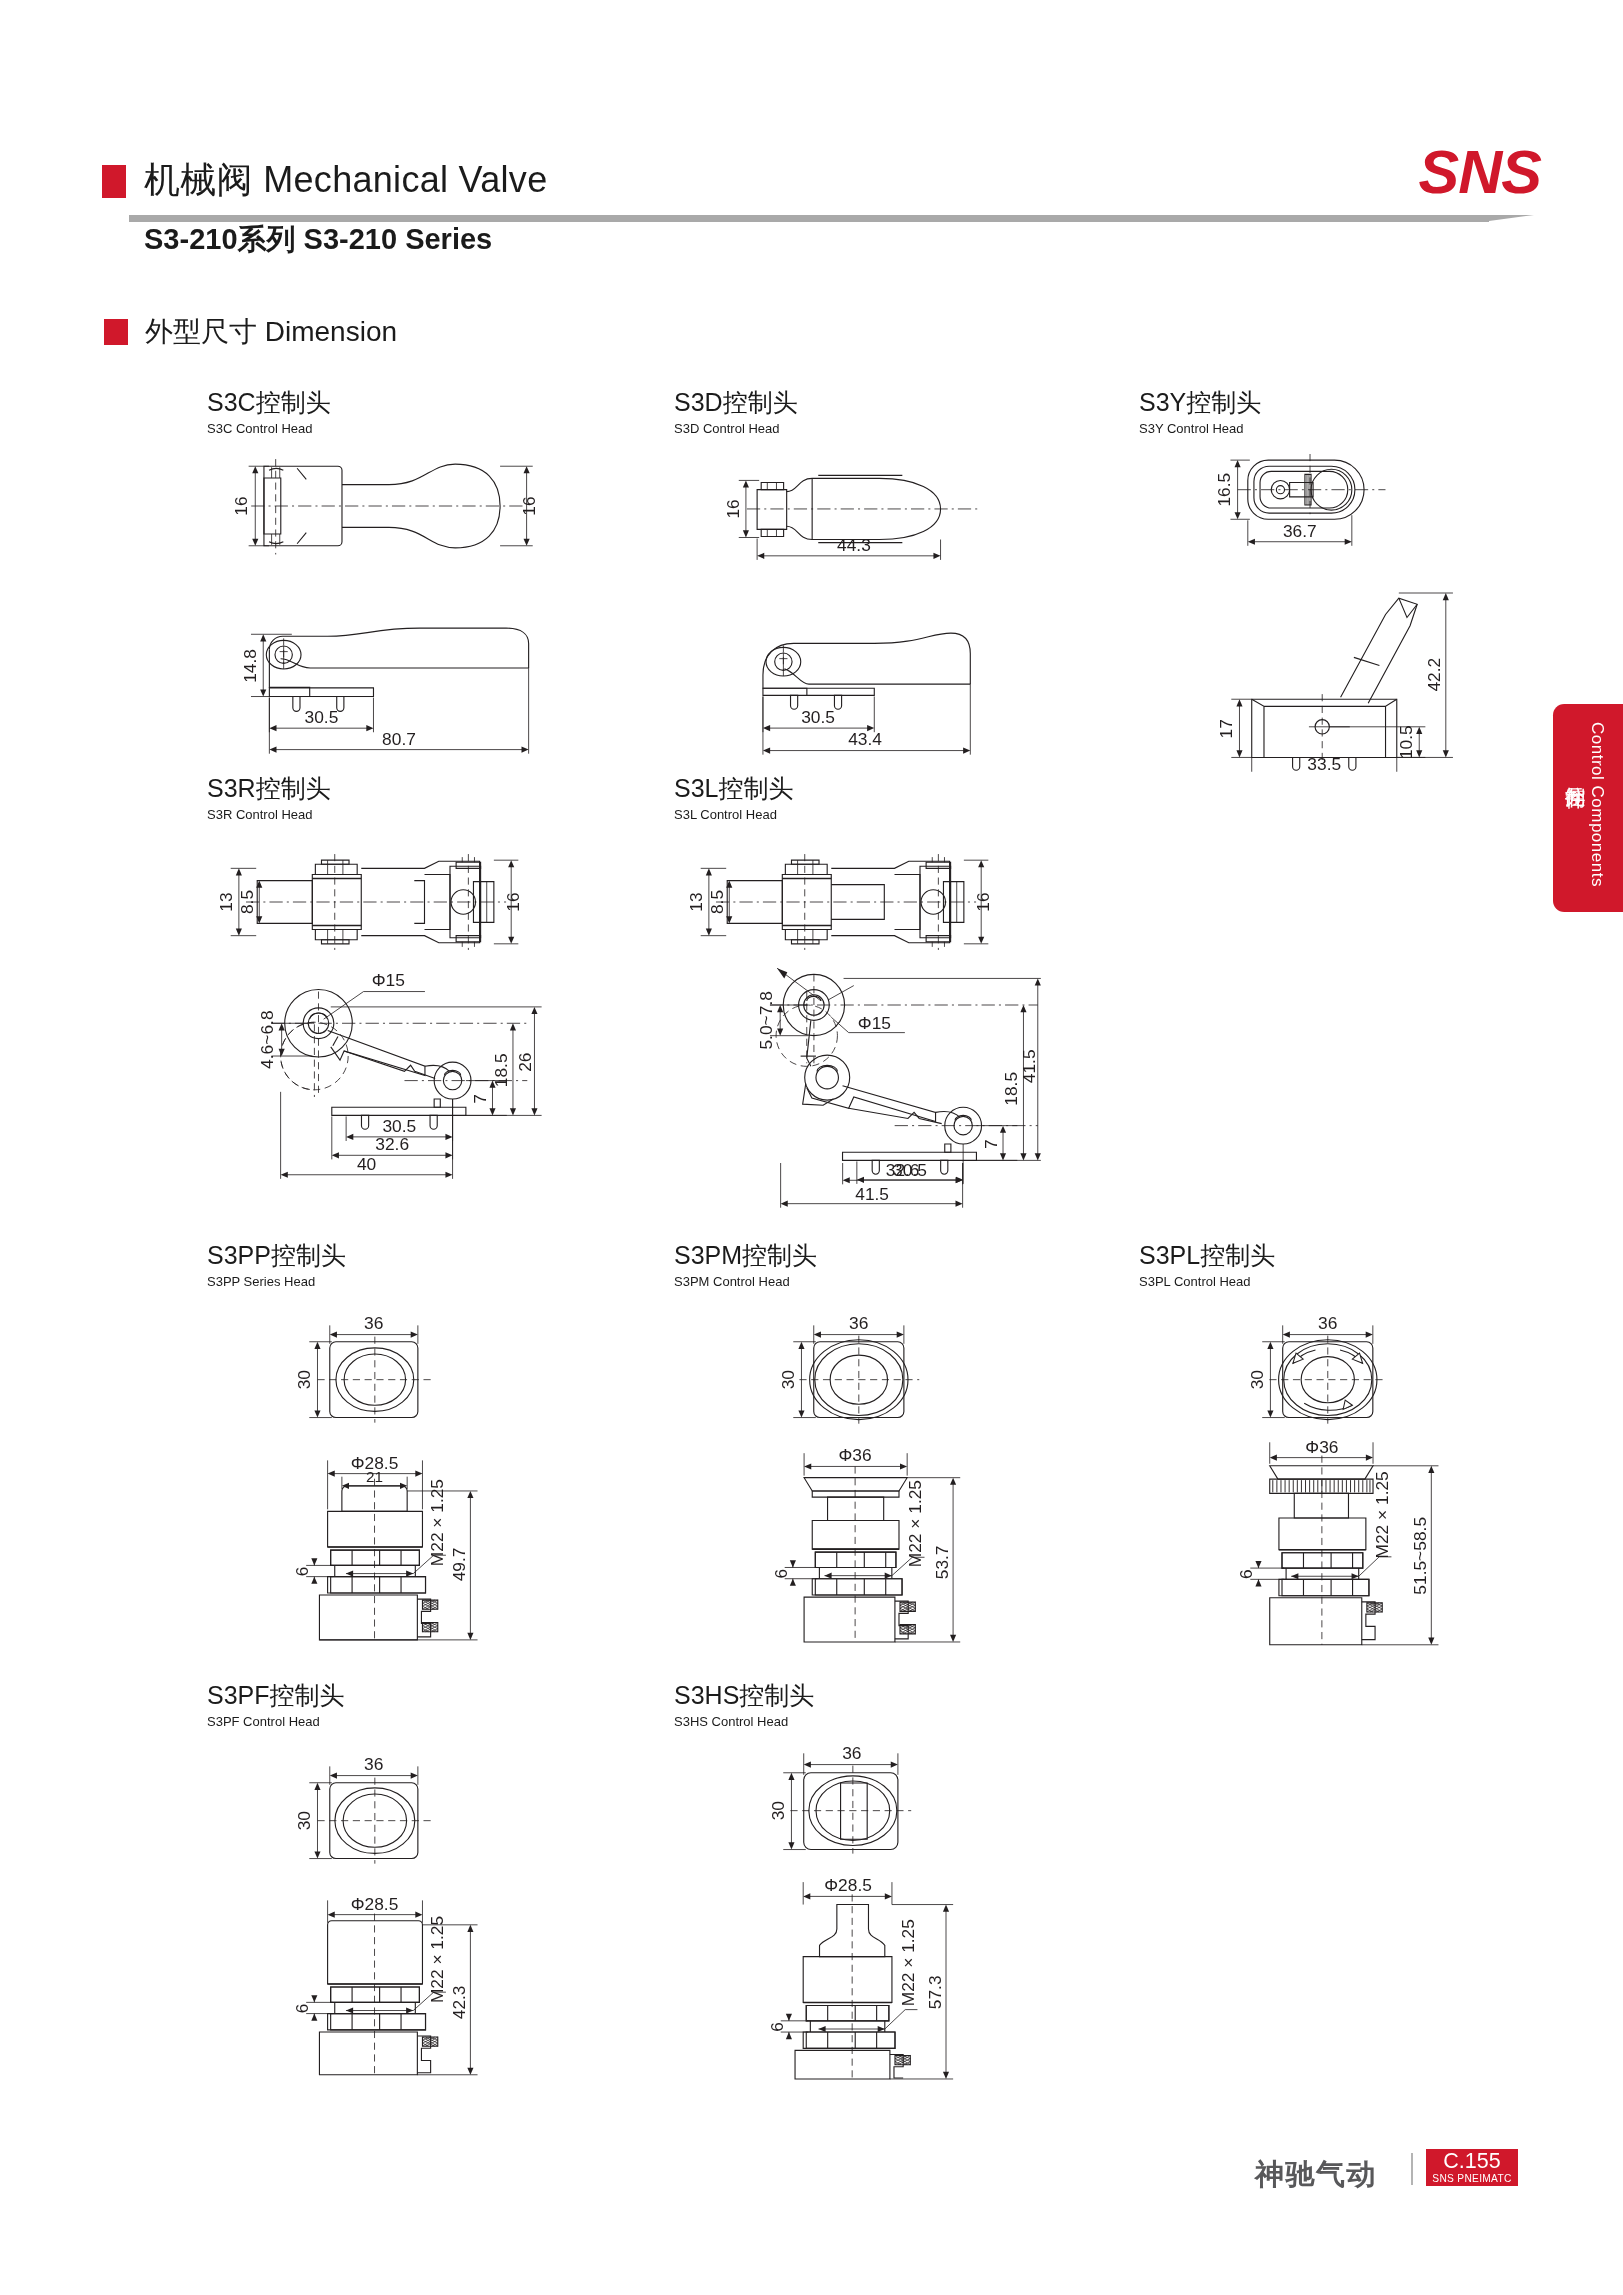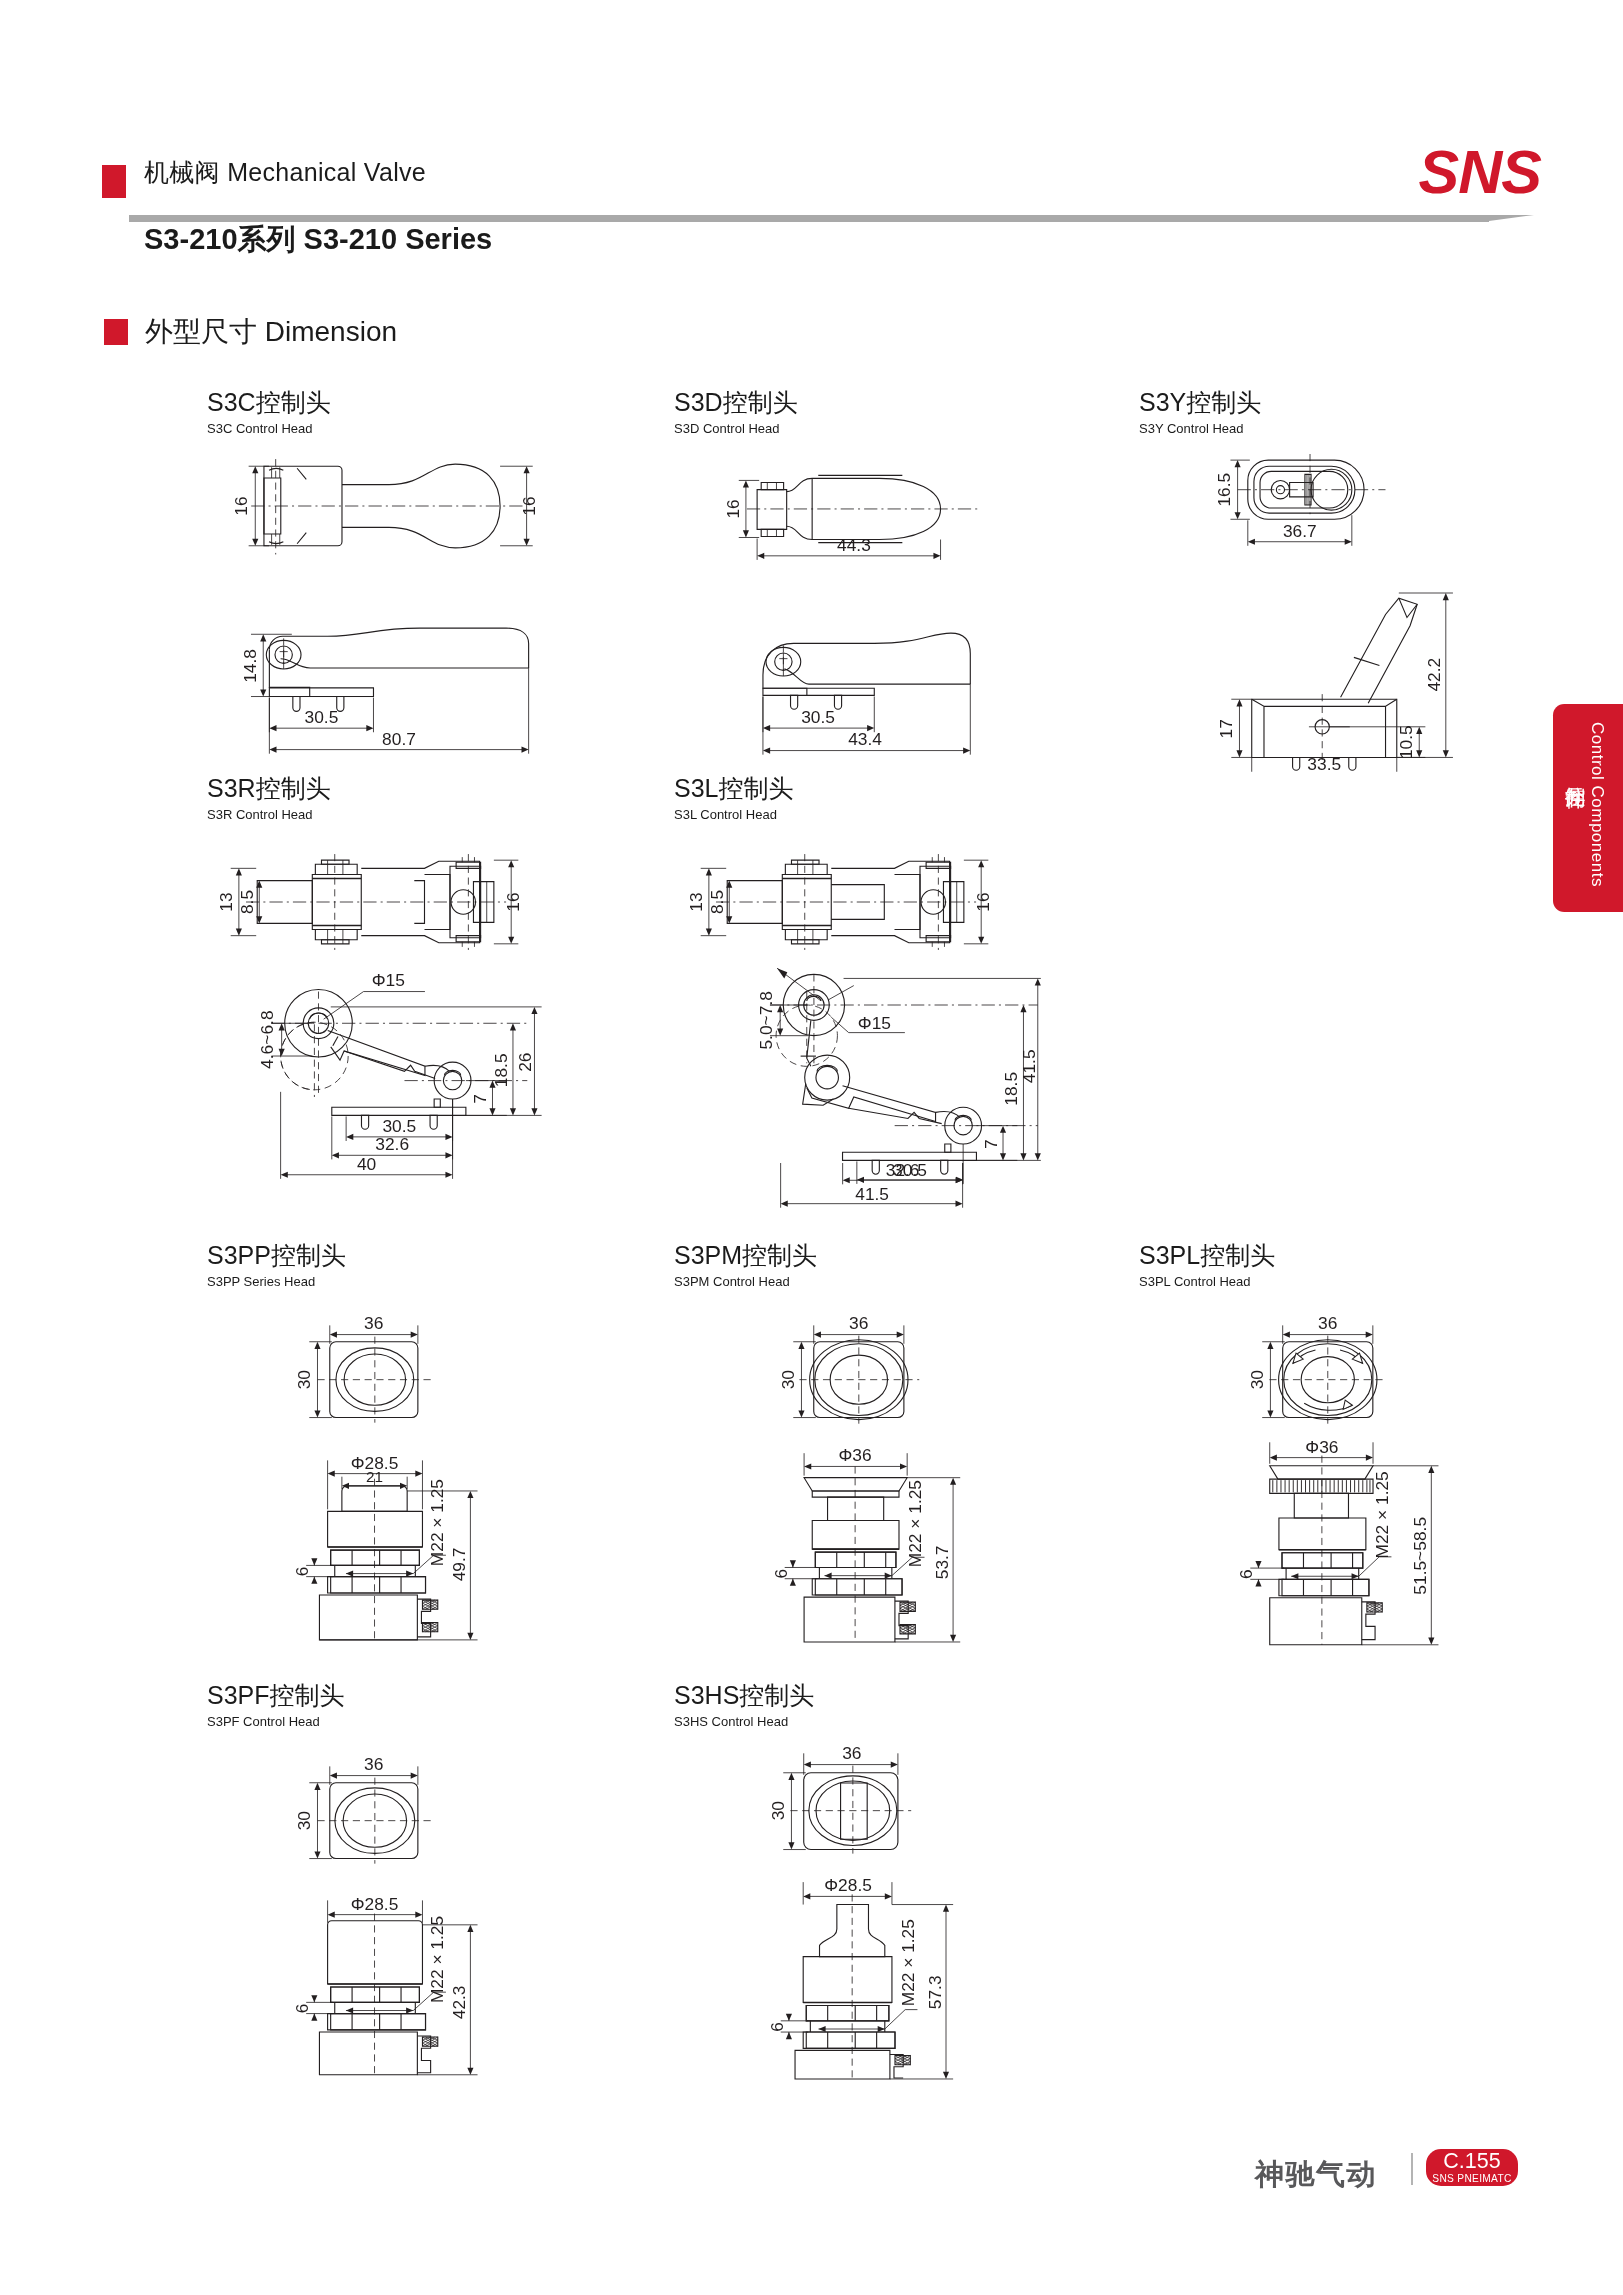--- a/index.html
+++ b/index.html
@@ -4,41 +4,41 @@
 <style>
   html,body{margin:0;padding:0;background:#fff;}
   body{
     width:1623px;height:2295px;position:relative;overflow:hidden;
     font-family:"Liberation Sans","DejaVu Sans",sans-serif;color:#1b1b1b;
   }
   .pg{position:absolute;inset:0;}
 
   
   .hdr-sq{position:absolute;left:102px;top:165px;width:23.5px;height:33px;background:#d0182b;}
-  .hdr-t1{position:absolute;left:144px;top:156px;font-size:25px;font-weight:500;letter-spacing:0.3px;white-space:nowrap;}
+  .hdr-t1{position:absolute;left:144px;top:156px;font-size:36px;font-weight:500;letter-spacing:0.3px;white-space:nowrap;}
   .hdr-t1 .en{font-weight:400;}
   .hdr-rule{position:absolute;left:129px;top:215px;width:1360px;height:6.6px;background:#a9a9a9;}
   .hdr-rule:after{content:"";position:absolute;right:-45px;top:0;border-top:6.6px solid #a9a9a9;border-right:45px solid transparent;}
   .hdr-t2{position:absolute;left:144px;top:220px;font-size:29px;font-weight:600;letter-spacing:0px;white-space:nowrap;}
   .sns{position:absolute;right:82px;top:142px;font-size:61px;font-weight:bold;color:#d0182b;letter-spacing:-1px;line-height:1;font-style:italic;}
 
   
   .sec-sq{position:absolute;left:104px;top:319px;width:23.5px;height:25.6px;background:#d0182b;}
   .sec-t{position:absolute;left:145px;top:313px;font-size:28px;white-space:nowrap;}
 
   
   .tab{position:absolute;left:1553px;top:704px;width:70px;height:208px;background:#d0182b;border-radius:11.2px 0 0 11.2px;}
   .tab .vt{position:absolute;writing-mode:vertical-rl;color:#fff;white-space:nowrap;font-size:17px;letter-spacing:0.5px;}
   .tab .en{top:18.4px;left:34px;}
   .tab .cn{top:67px;left:8.2px;font-size:20.4px;}
 
   
   .f-cn{position:absolute;left:1255px;top:2155px;font-size:29px;font-weight:bold;color:#58585a;letter-spacing:1.5px;}
   .f-div{position:absolute;left:1411px;top:2153px;width:1.5px;height:32px;background:#b4b4b4;}
-  .f-badge{position:absolute;left:1426px;top:2149px;width:92px;height:37px;background:#d0182b;color:#fff;text-align:center;border-radius:15px;}
+  .f-badge{position:absolute;left:1426px;top:2149px;width:92px;height:37px;background:#d0182b;color:#fff;text-align:center;}
   .f-badge .n{font-size:21.5px;line-height:22.5px;padding-top:1px;}
   .f-badge .s{font-size:10.2px;line-height:11.2px;letter-spacing:0.3px;}
 
   
   .item{position:absolute;}
   .item .lbl-cn{font-size:25px;white-space:nowrap;line-height:26.6px;}
   .item .lbl-en{font-size:13px;white-space:nowrap;line-height:26.6px;}
   .dw{position:absolute;}
   svg{display:block;overflow:visible;}
   .ln{fill:none;stroke:#231f20;stroke-width:2.2;}

